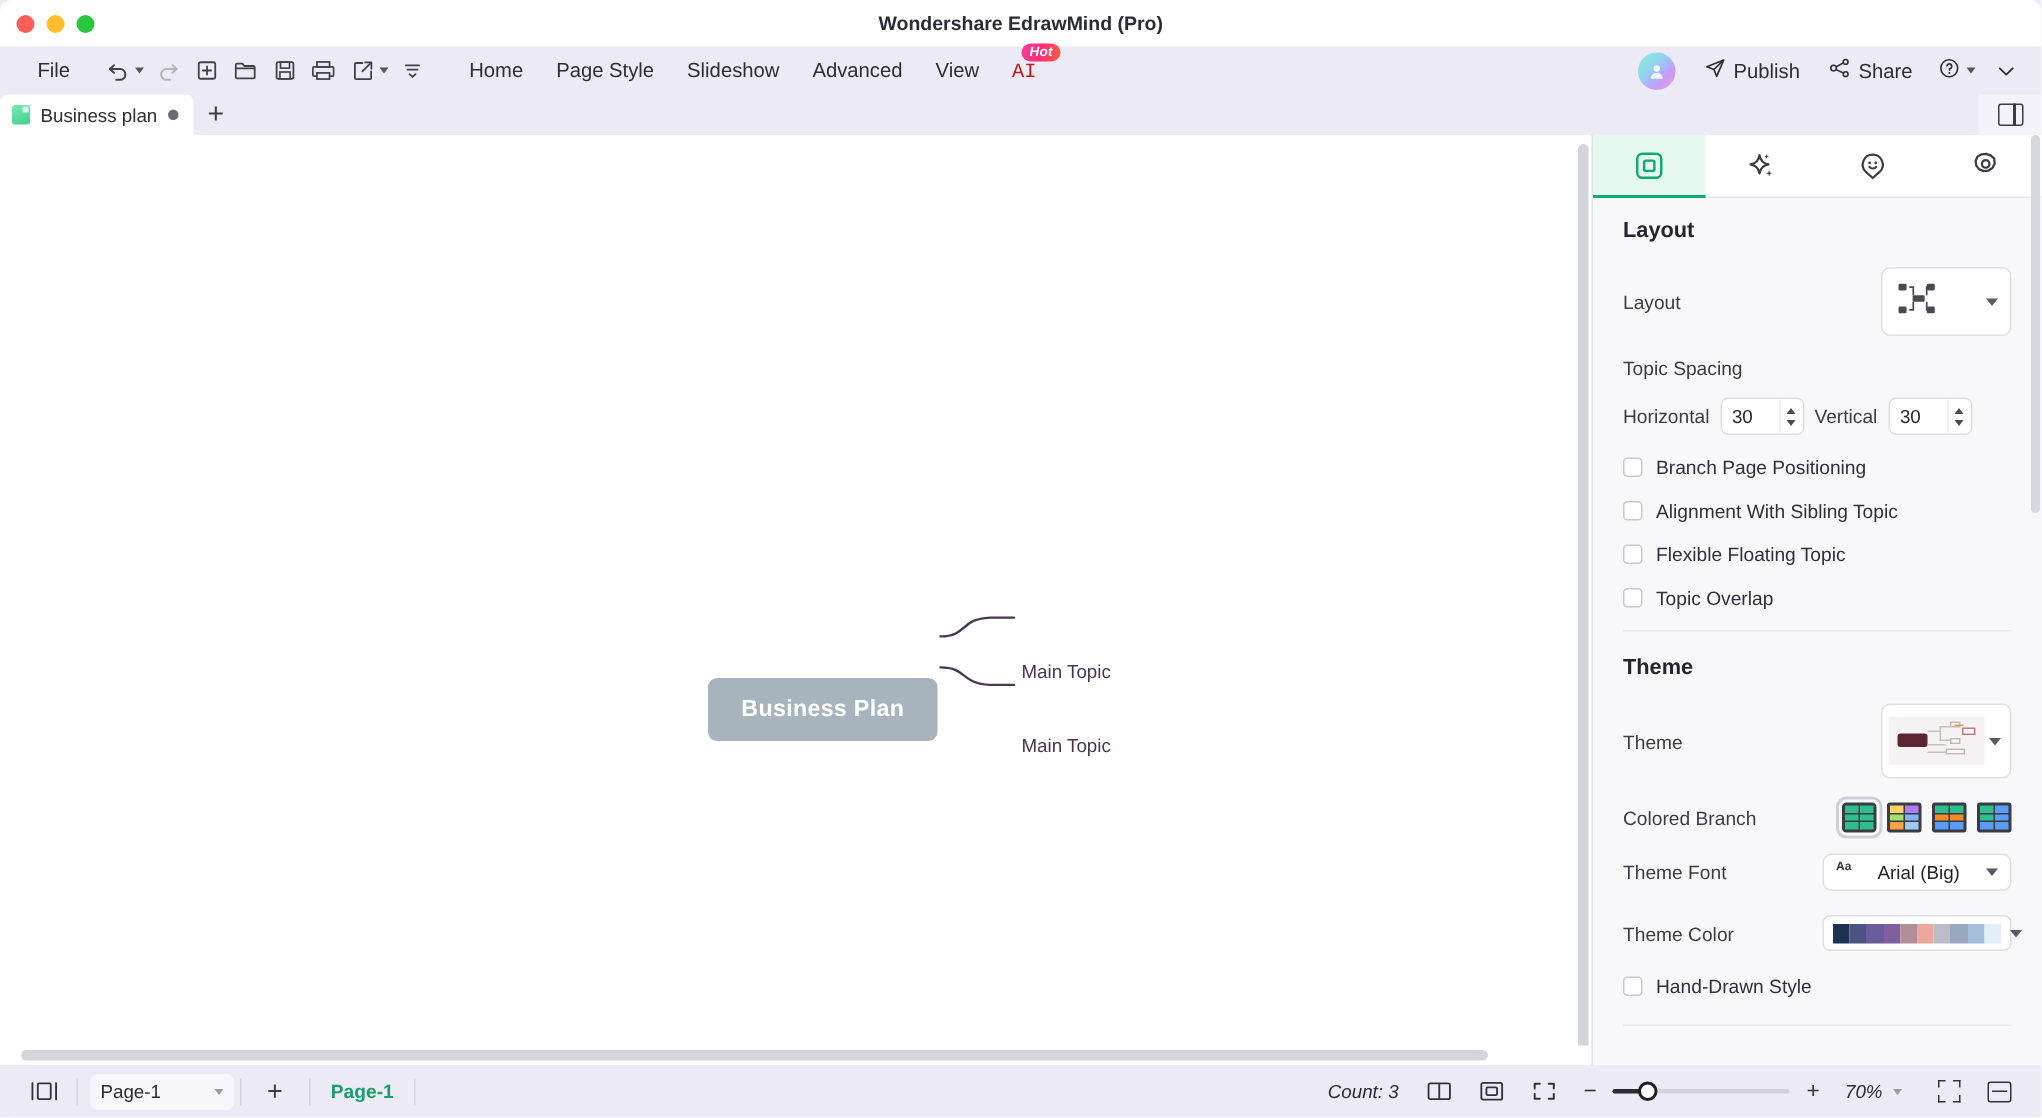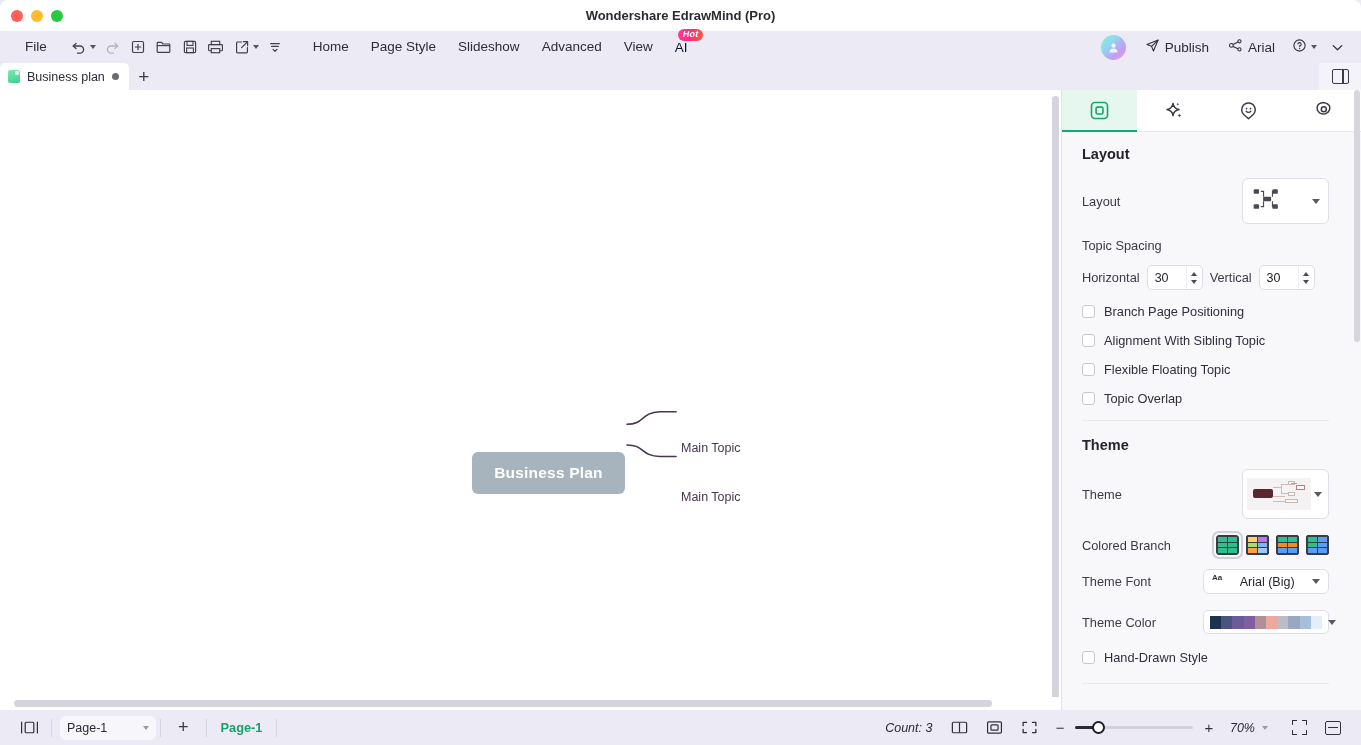--- a/index.html
+++ b/index.html
@@ -53,21 +53,21 @@
     width: 26px; height: 26px; display: flex; align-items: center; justify-content: center;
     color: #40404e;
   }
   .tb-btn.dis { color: #b4b4c0; }
   .caret-sm {
     width: 0; height: 0; border-left: 3.5px solid transparent; border-right: 3.5px solid transparent;
     border-top: 4px solid #55555f; margin-left: -2px; margin-right: 3px;
   }
   .menu-main { display: flex; align-items: center; margin-left: 14px; }
   .ai-wrap { position: relative; display: inline-block; padding: 0 11px; }
-  .ai-label { font-size: 13.5px; color: #0f172a; }
+  .ai-label { font-size: 13.5px; color: #b91c1c; font-family: Liberation Mono, monospace; }
   .hot-badge {
     position: absolute; top: -9px; right: -5px;
     background: linear-gradient(100deg, #ff3b9a 0%, #ff2d78 50%, #ff5e3a 100%);
     color: #fff; font-size: 9px; font-style: italic; font-weight: bold;
     padding: 1px 5px 1.5px; border-radius: 7px; line-height: 1.1;
     letter-spacing: .2px;
   }
   .menu-right {
     position: absolute; right: 10px; top: 0; height: 32px;
     display: flex; align-items: center; gap: 3px;
@@ -195,21 +195,21 @@
     position: relative;
   }
   .rp-tab.active { background: #e6f7ef; }
   .rp-tab.active:after {
     content: ""; position: absolute; left: 0; right: 0; bottom: -1px; height: 2.5px;
     background: #0fab6e;
   }
   .rp-scroll {
     flex: 1; overflow: hidden; position: relative; padding: 0 0 0 0;
   }
-  .rp-inner { padding: 14px 32px 0 20px; }
+  .rp-inner { padding: 14px 20px 0 20px; }
 
   .sec-title { font-size: 14.5px; font-weight: bold; color: #24242e; margin-bottom: 16px; }
   .row { display: flex; align-items: center; margin-bottom: 14px; }
   .row-label { font-size: 12.8px; color: #3b3b47; }
 
   .select-box {
     border: 1px solid #dedee6; background: #fff; border-radius: 6px;
     display: flex; align-items: center; justify-content: space-between;
     padding: 0 8px;
   }
@@ -433,21 +433,21 @@
       </div>
       <div class="mr-item">
         <span>
           <svg width="15" height="15" viewBox="0 0 16 16">
               <circle cx="12.2" cy="3.5" r="1.7" fill="none" stroke="#2d2d3a" stroke-width="1.1"></circle>
               <circle cx="12.2" cy="12.2" r="1.7" fill="none" stroke="#2d2d3a" stroke-width="1.1"></circle>
               <circle cx="3.6" cy="7.9" r="2" fill="none" stroke="#2d2d3a" stroke-width="1.1"></circle>
               <path d="M5.4 6.9 L10.6 4.2 M5.4 9 L10.6 11.4" stroke="#2d2d3a" stroke-width="1.1"></path>
             </svg>
         </span>
-        <span>Arial</span>
+        <span>Share</span>
       </div>
       <div class="mr-item" style="gap:4px;padding:0 4px 0 6px;">
         <span>
           <svg width="15" height="15" viewBox="0 0 16 16">
               <circle cx="8" cy="8" r="6" fill="none" stroke="#2d2d3a" stroke-width="1.15"></circle>
               <path d="M6.3 6.3 a1.75 1.75 0 1 1 1.9 2.1 v1" fill="none" stroke="#2d2d3a" stroke-width="1.15" stroke-linecap="round"></path>
               <circle cx="8.1" cy="11.3" r=".72" fill="#2d2d3a"></circle>
             </svg>
         </span>
         <span class="caret-dd"></span>

